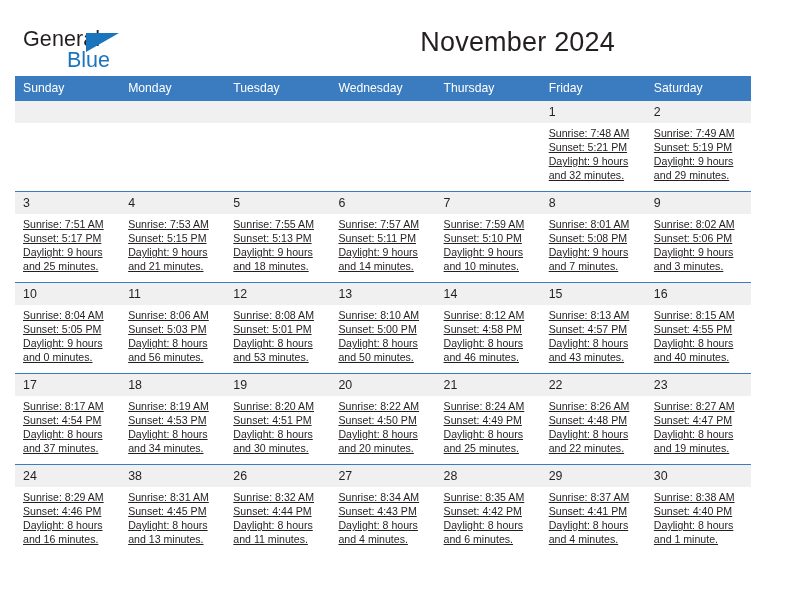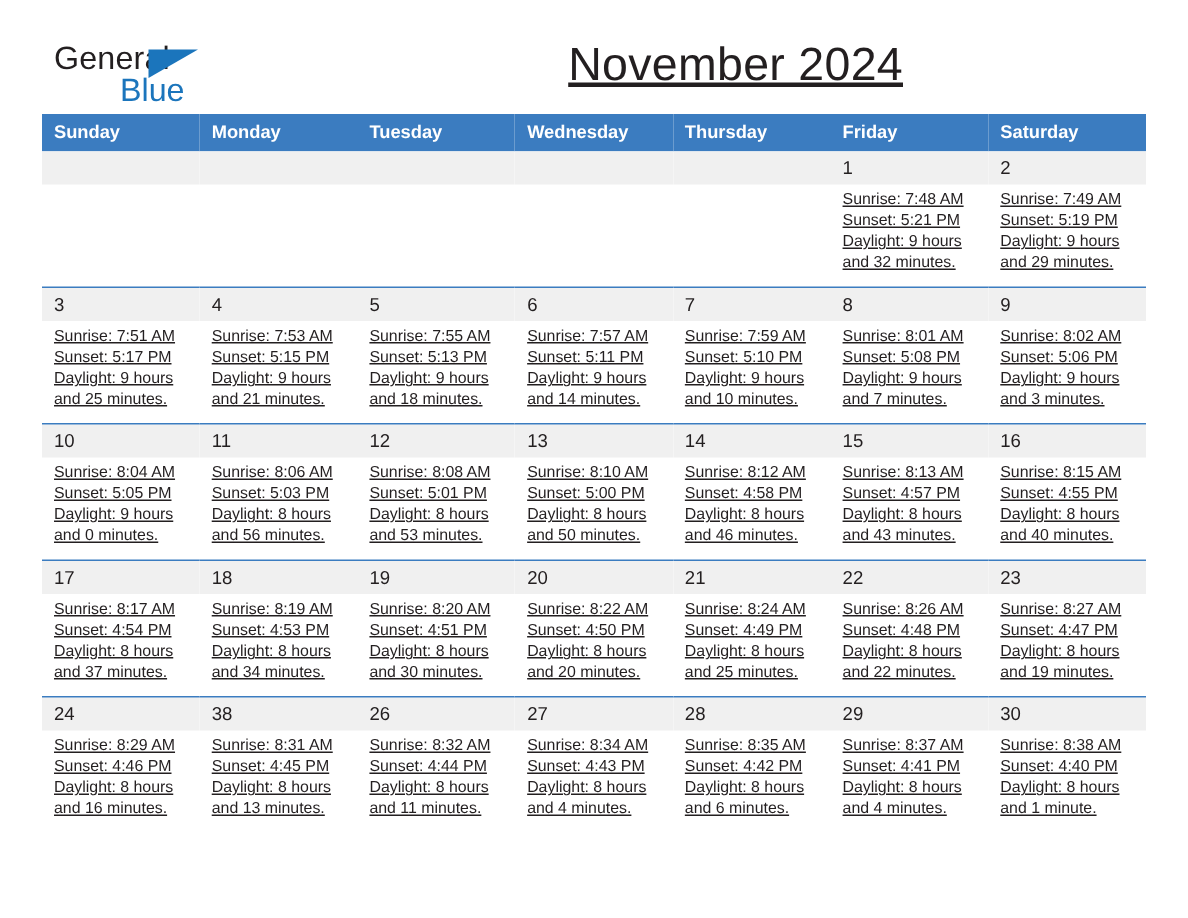--- a/index.html
+++ b/index.html
@@ -12,21 +12,21 @@
     height: 612px;
     font-family: "Liberation Sans", sans-serif;
     color: #231f20;
     overflow: hidden;
   }
   .page {
     position: relative;
     width: 632px;
     height: 612px;
     box-sizing: border-box;
-    padding: 0 28px;
+    padding: 0 15px;
   }
 
   
   .masthead {
     display: flex;
     align-items: flex-start;
     justify-content: space-between;
     padding-top: 27px;
     height: 74px;
     box-sizing: border-box;
@@ -59,47 +59,46 @@
     width: 0;
     height: 0;
     border-left: 33px solid #1b75bc;
     border-bottom: 19px solid transparent;
   }
   .titles {
     text-align: right;
     padding-right: 2px;
   }
   .month-title {
-    font-size: 31px;
+    font-size: 27px;
     font-weight: normal;
     color: #231f20;
     line-height: 31px;
     letter-spacing: .2px;
-    text-decoration: underline;
   }
   .location {
     font-size: 14.5px;
     color: #231f20;
     line-height: 20px;
     margin-top: 4px;
   }
 
   
   .calendar {
     width: 736px;
     border-collapse: collapse;
     table-layout: fixed;
     margin-top: 2px;
   }
   .calendar col { width: 14.2857%; }
 
   thead th {
     background: #3b7cc0;
     color: #ffffff;
-    font-weight: bold;
+    font-weight: normal;
     font-size: 12.2px;
     text-align: left;
     padding: 5px 0 6px 8px;
     height: 21px;
     box-sizing: border-box;
     line-height: 14px;
   }
 
   td.cell {
     vertical-align: top;

